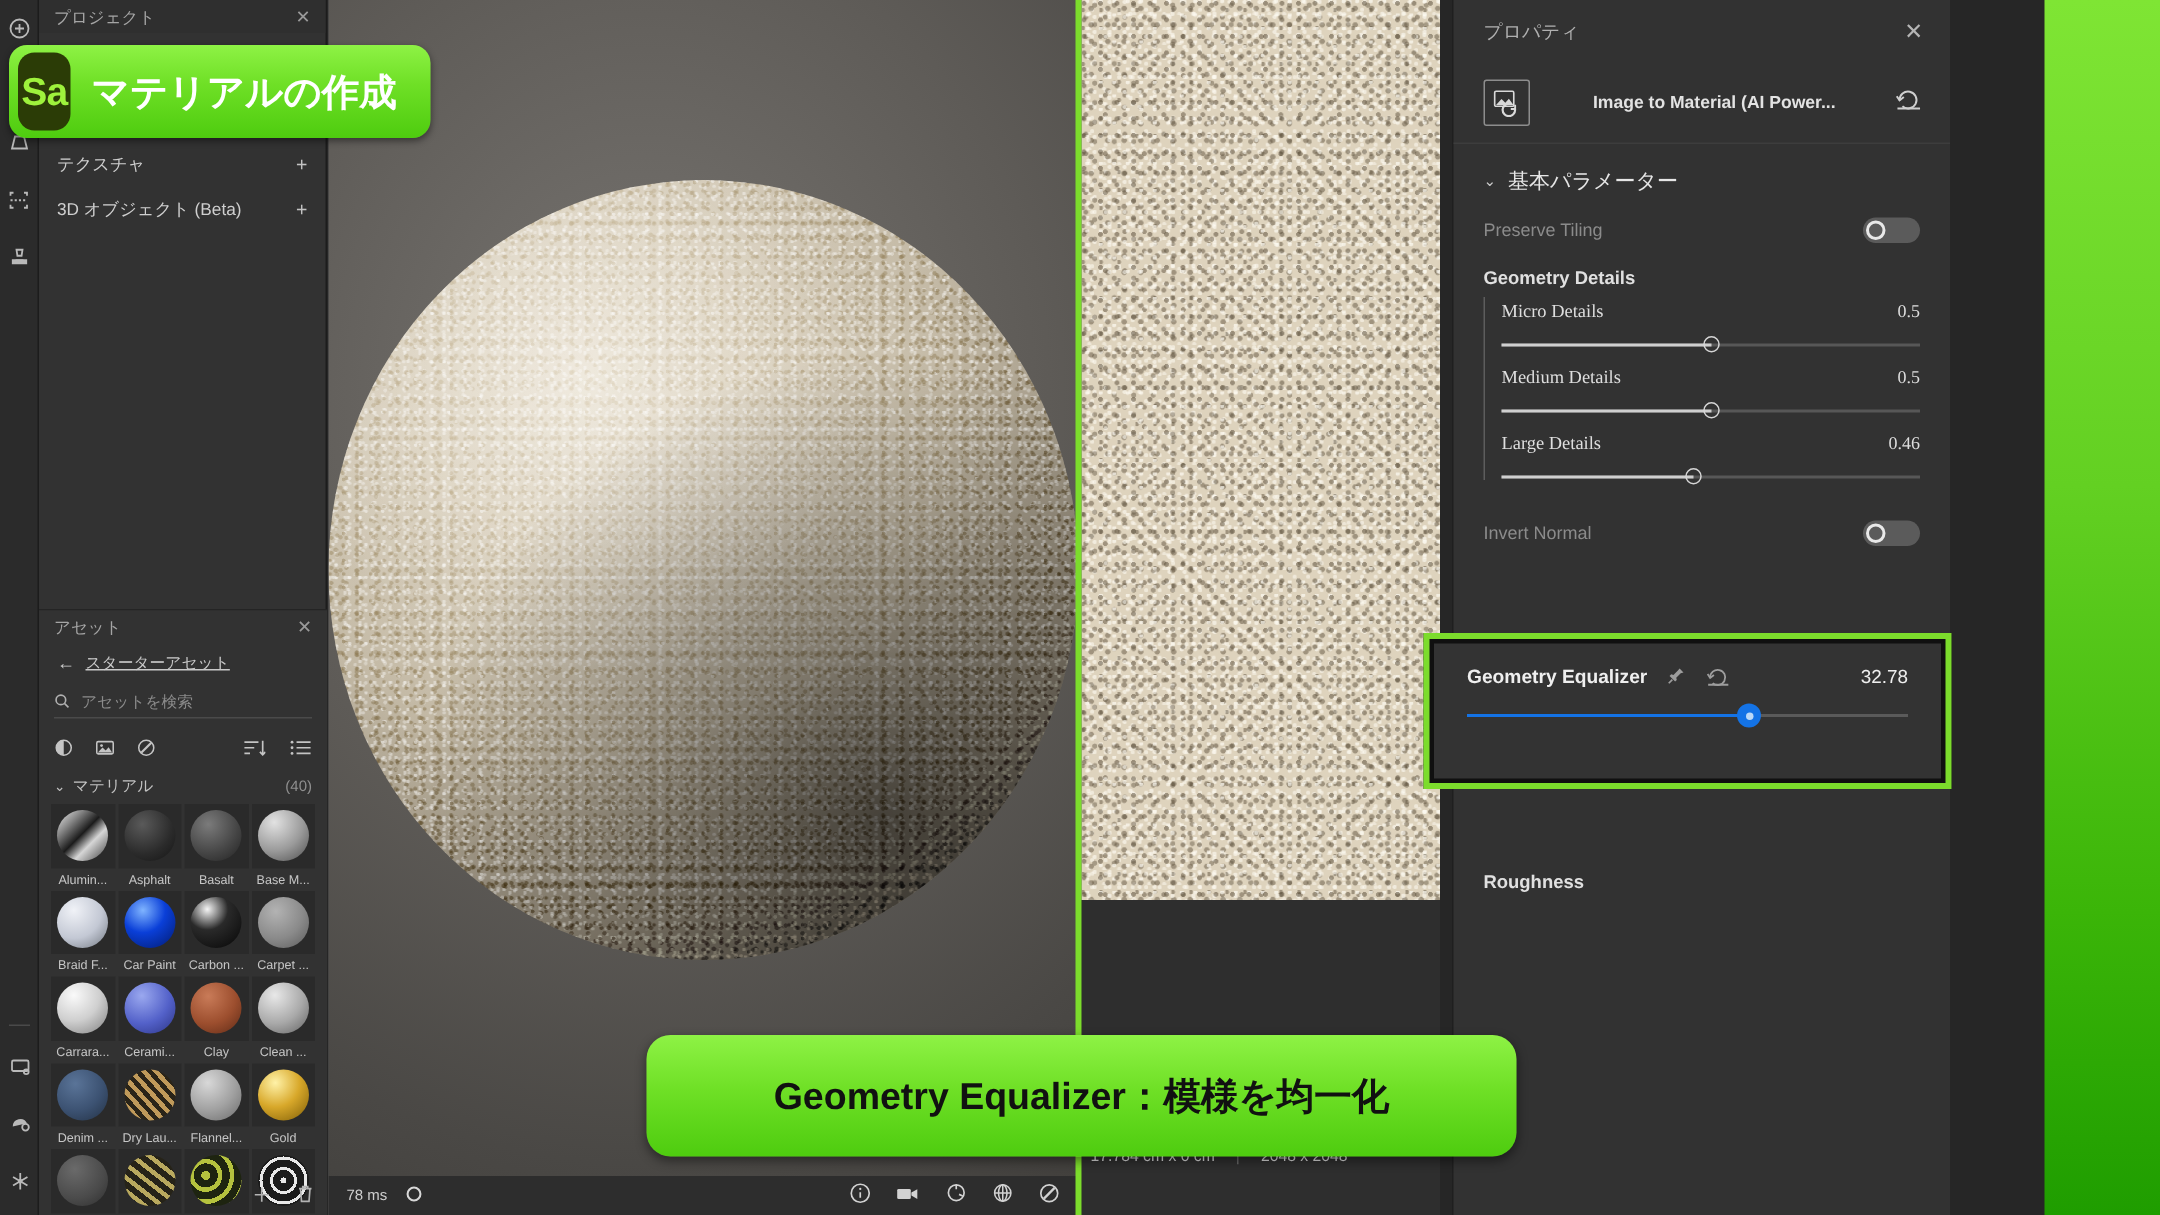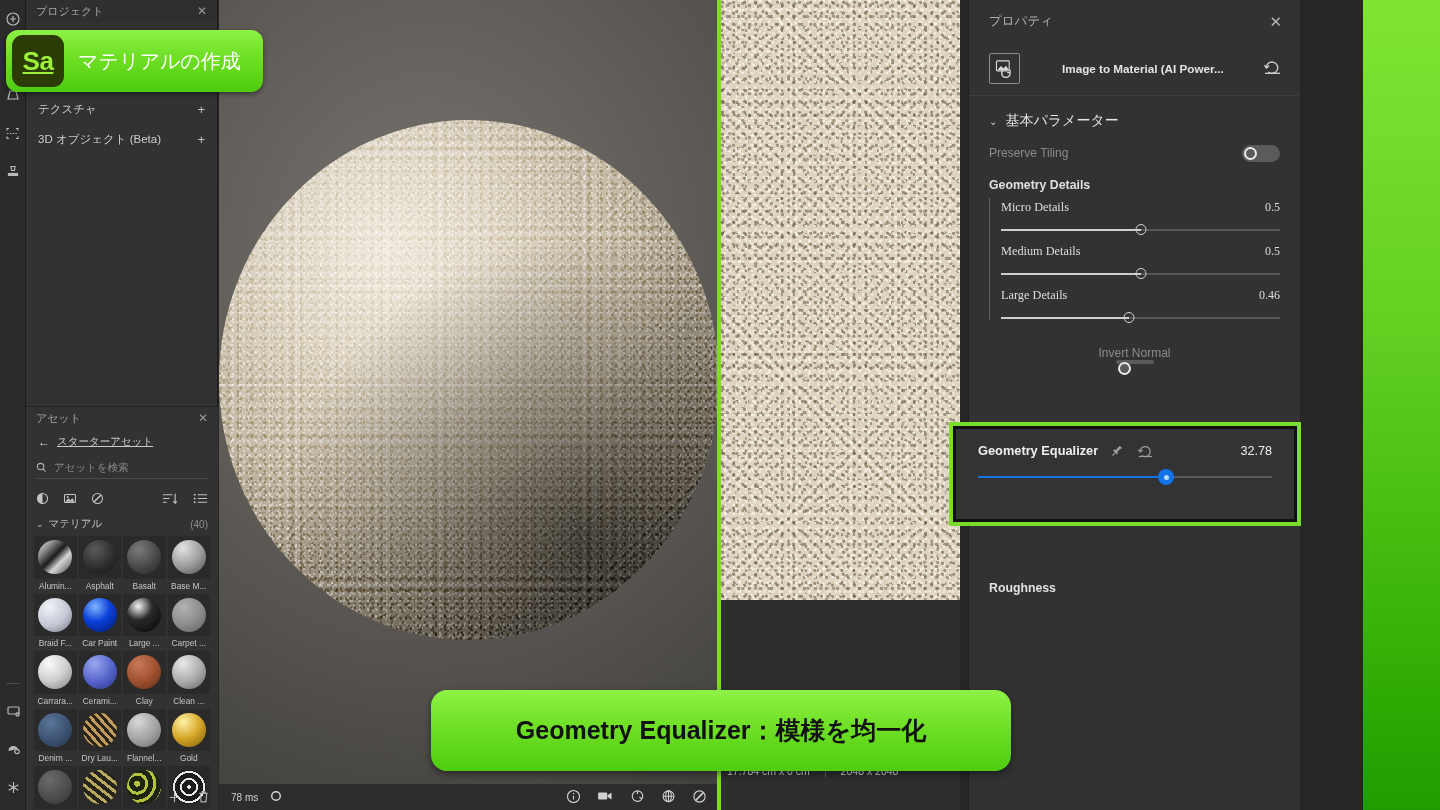--- a/index.html
+++ b/index.html
@@ -270,27 +270,26 @@
 
   
   .callout-tl {
     position: absolute; left: 6px; top: 30px; height: 62px; z-index: 40;
     background: linear-gradient(180deg, #8ef245 0%, #6fe026 42%, #4ecc0f 100%);
     border-radius: 12px; display: flex; align-items: center;
     box-shadow: 0 2px 5px rgba(0,0,0,.45);
     padding-right: 22px;
   }
   .sa-badge {
-    width: 52px; height: 52px; margin: 0 14px 0 6px; border-radius: 11px;
+    width: 35px; height: 52px; margin: 0 14px 0 6px; border-radius: 11px;
     background: #2b3c06; color: #9ef23c; font-size: 26px; font-weight: bold;
     display: flex; align-items: center; justify-content: center; flex: 0 0 auto;
     letter-spacing: -0.5px;
-    text-decoration: underline;
-  }
-  .callout-tl .txt { font-size: 20px; color: #ffffff; font-weight: normal; white-space: nowrap; text-align: center; }
+  }
+  .callout-tl .txt { font-size: 25px; color: #ffffff; font-weight: bold; white-space: nowrap; text-align: center; }
 
   .callout-bottom {
     position: absolute; left: 431px; top: 690px; width: 580px; height: 81px; z-index: 40;
     background: linear-gradient(180deg, #8ef245 0%, #6fe026 45%, #4ecc0f 100%);
     border-radius: 16px; display: flex; align-items: center; justify-content: center;
     box-shadow: 0 3px 7px rgba(0,0,0,.45);
   }
   .callout-bottom .txt {
     font-size: 25px; color: #111111; font-weight: bold; white-space: nowrap;
   }
@@ -473,21 +472,21 @@
           <div class="cell">
             <div class="thumb">
               <div class="sphere" style="background: radial-gradient(circle at 36% 26%, rgb(127, 180, 255), rgb(10, 63, 216) 45%, rgb(2, 26, 110) 100%);"></div>
             </div>
             <div class="cap">Car Paint</div>
           </div>
           <div class="cell">
             <div class="thumb">
               <div class="sphere" style="background: radial-gradient(circle at 33% 24%, rgb(245, 245, 245), rgb(42, 42, 42) 40%, rgb(5, 5, 5) 100%);"></div>
             </div>
-            <div class="cap">Large ...</div>
+            <div class="cap">Carbon ...</div>
           </div>
           <div class="cell">
             <div class="thumb">
               <div class="sphere" style="background: radial-gradient(circle at 35% 28%, rgb(179, 179, 179), rgb(138, 138, 138) 55%, rgb(90, 90, 90) 100%);"></div>
             </div>
             <div class="cap">Carpet ...</div>
           </div>
           <div class="cell">
             <div class="thumb">
               <div class="sphere" style="background: radial-gradient(circle at 33% 25%, rgb(250, 250, 250), rgb(207, 207, 207) 50%, rgb(126, 126, 126) 100%);"></div>
@@ -708,21 +707,21 @@
           <span class="slider-val">0.46</span>
         </div>
         <div class="track">
           <div class="bar"></div>
             <div class="fill" style="width:46%"></div>
           <div class="knob" style="left:46%"></div>
         </div>
       </div>
     </div>
 
-    <div class="toggle-row" style="margin-top:14px;flex-direction:column;">
+    <div class="toggle-row" style="margin-top:14px;">
       <span class="toggle-lbl">Invert Normal</span>
       <span class="toggle"></span>
     </div>
 
     <div class="hl-box">
       <div class="hl-inner">
         <div class="hl-top">
           <span class="hl-name">Geometry Equalizer</span>
           <span class="hl-ic">
             <svg width="13" height="13" viewBox="0 0 14 14" fill="none" stroke="currentColor" stroke-width="1.2">

